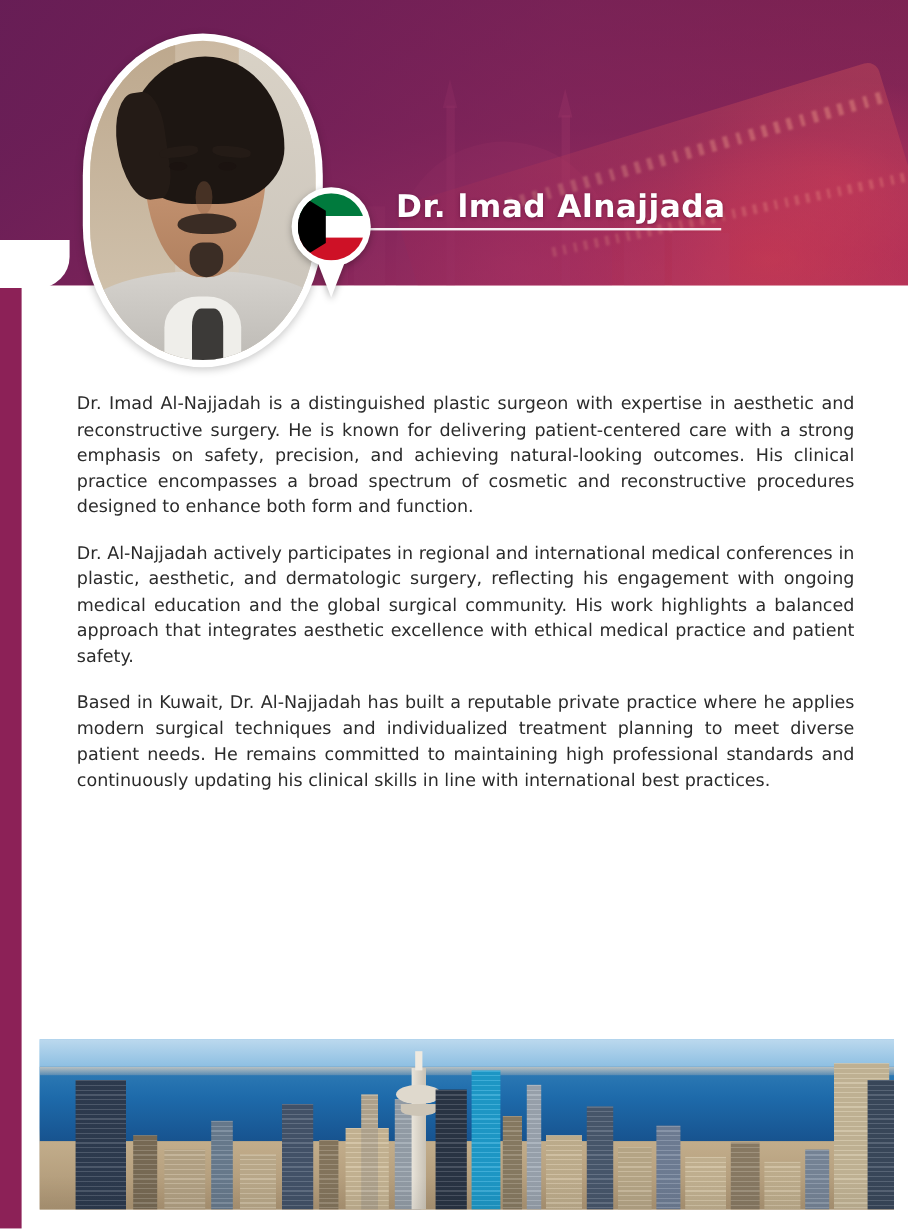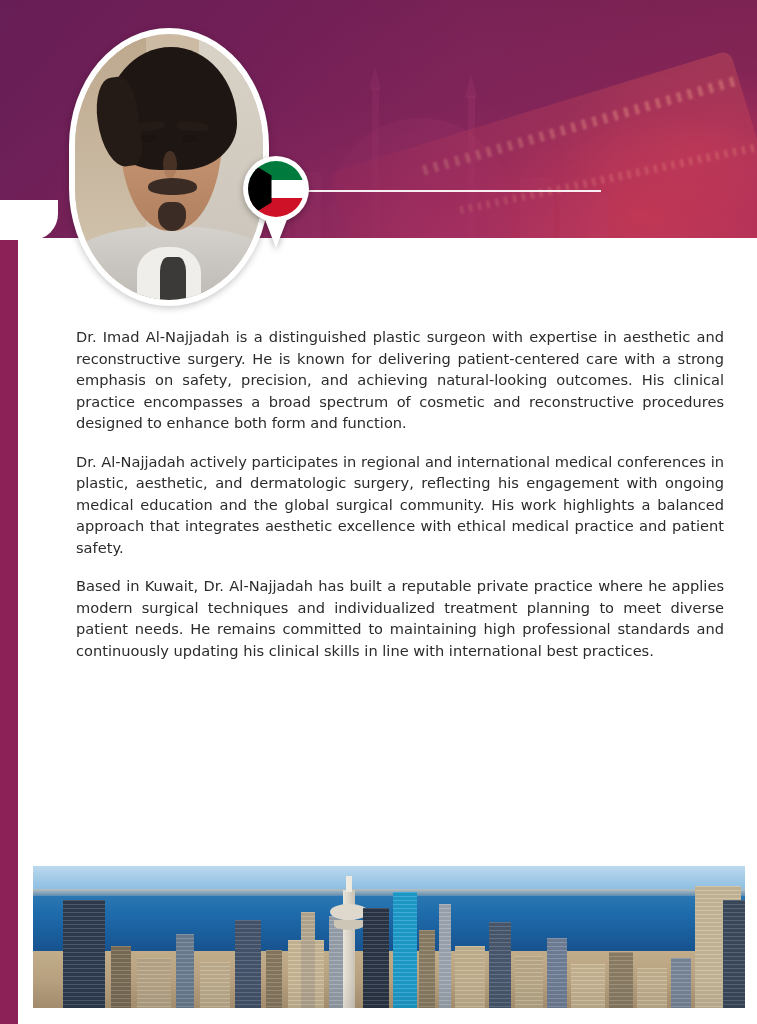--- a/index.html
+++ b/index.html
@@ -288,21 +288,20 @@
     opacity: 0.92;
     z-index: 11;
   }
 
   
   .bio {
     position: absolute;
     left: 64px;
     top: 326px;
     width: 648px;
-    margin-left: 12px;
   }
   .bio p {
     color: #2b2b2b;
     font-family: "DejaVu Sans", sans-serif;
     font-size: 14.6px;
     line-height: 21.5px;
     text-align: justify;
     margin-bottom: 17px;
   }
   .bio p:last-child { margin-bottom: 0; }
@@ -408,20 +407,21 @@
     <div class="pin-head">
       <div class="flag-circle">
         <div class="fl-green"></div>
         <div class="fl-white"></div>
         <div class="fl-red"></div>
         <div class="fl-black"></div>
       </div>
     </div>
   </div>
 
+  <div class="doc-title">Dr. lmad Alnajjada</div>
   <div class="title-rule"></div>
 
   <div class="bio">
     <p>Dr. Imad Al-Najjadah is a distinguished plastic surgeon with expertise in aesthetic and reconstructive surgery. He is known for delivering patient-centered care with a strong emphasis on safety, precision, and achieving natural-looking outcomes. His clinical practice encompasses a broad spectrum of cosmetic and reconstructive procedures designed to enhance both form and function.</p>
     <p>Dr. Al-Najjadah actively participates in regional and international medical conferences in plastic, aesthetic, and dermatologic surgery, reflecting his engagement with ongoing medical education and the global surgical community. His work highlights a balanced approach that integrates aesthetic excellence with ethical medical practice and patient safety.</p>
     <p>Based in Kuwait, Dr. Al-Najjadah has built a reputable private practice where he applies modern surgical techniques and individualized treatment planning to meet diverse patient needs. He remains committed to maintaining high professional standards and continuously updating his clinical skills in line with international best practices.</p>
   </div>
 
   <div class="city-photo">
     <div class="cp-sky"></div>

